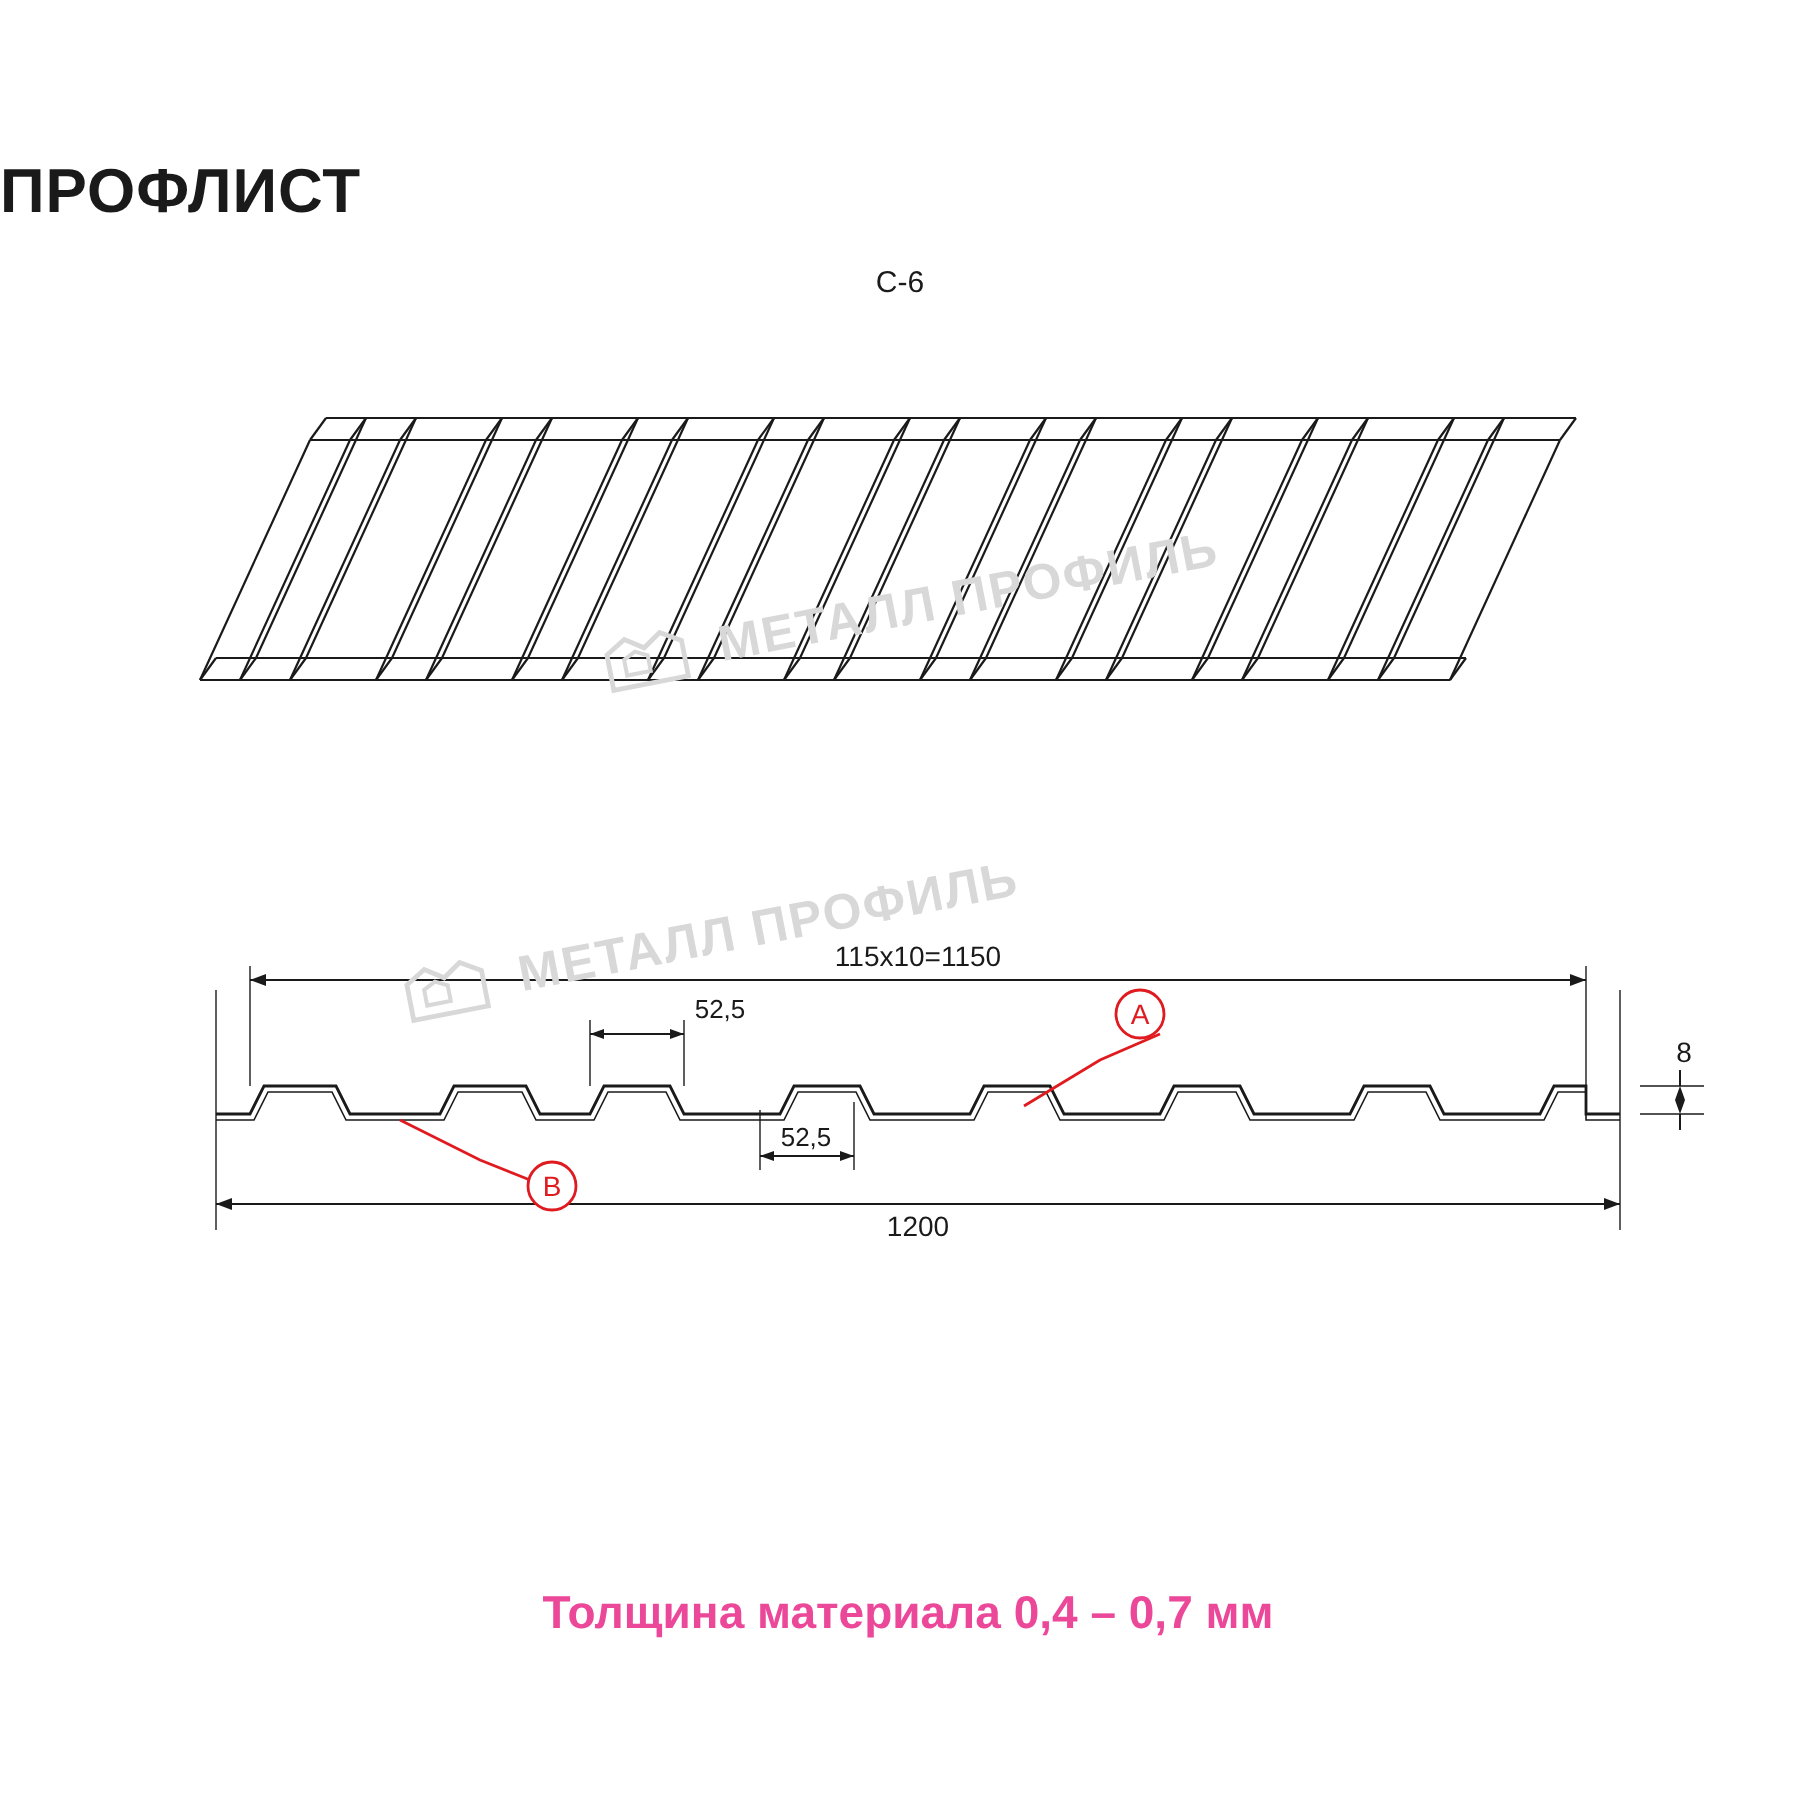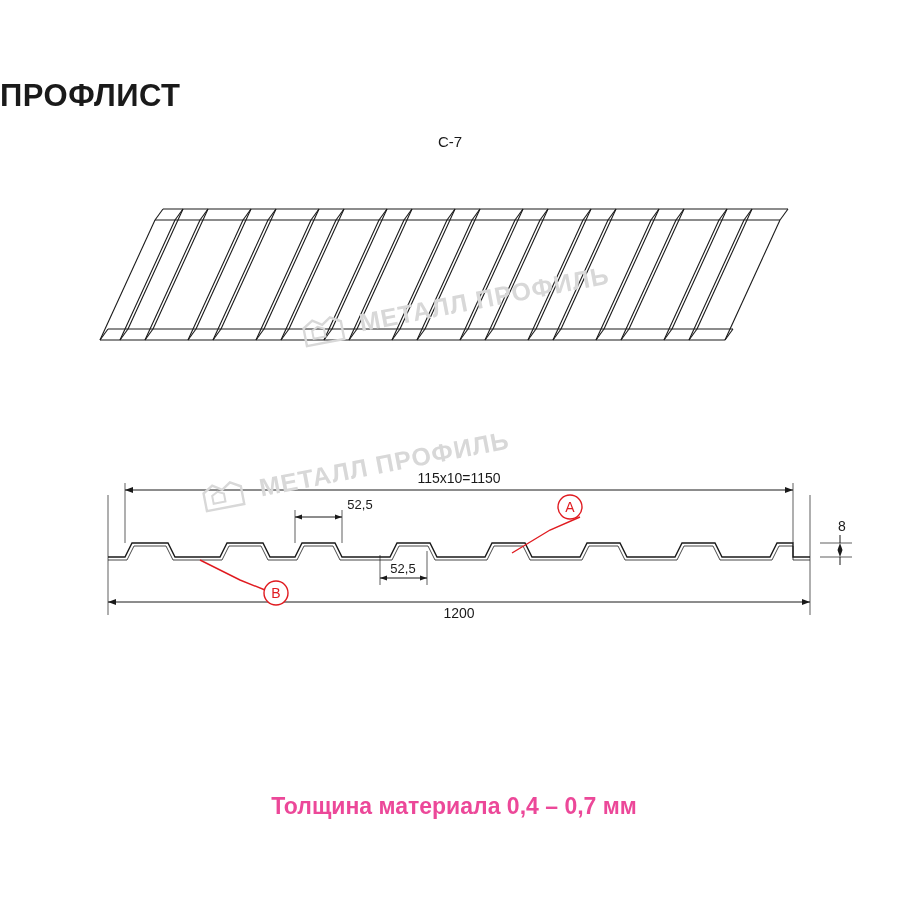--- a/index.html
+++ b/index.html
@@ -95,21 +95,21 @@
     font-size: 14px;
     fill: #e01b20;
   }
 </style>
 </head>
 <body>
 
 <div class="page">
 
   <div class="title">ПРОФЛИСТ</div>
-  <div class="subtitle">С-7</div>
+  <div class="subtitle">С-6</div>
 
   <div class="iso-wrap">
     <svg width="740" height="215" viewBox="0 0 740 215">
       <g stroke="#1a1a1a" stroke-width="1.1" fill="none" stroke-linejoin="miter">
 
         <path d="M75 35 L700 35"></path>
 
         <path d="M75 35 L20 155"></path>
 
         <path d="M20 155 L645 155"></path>

